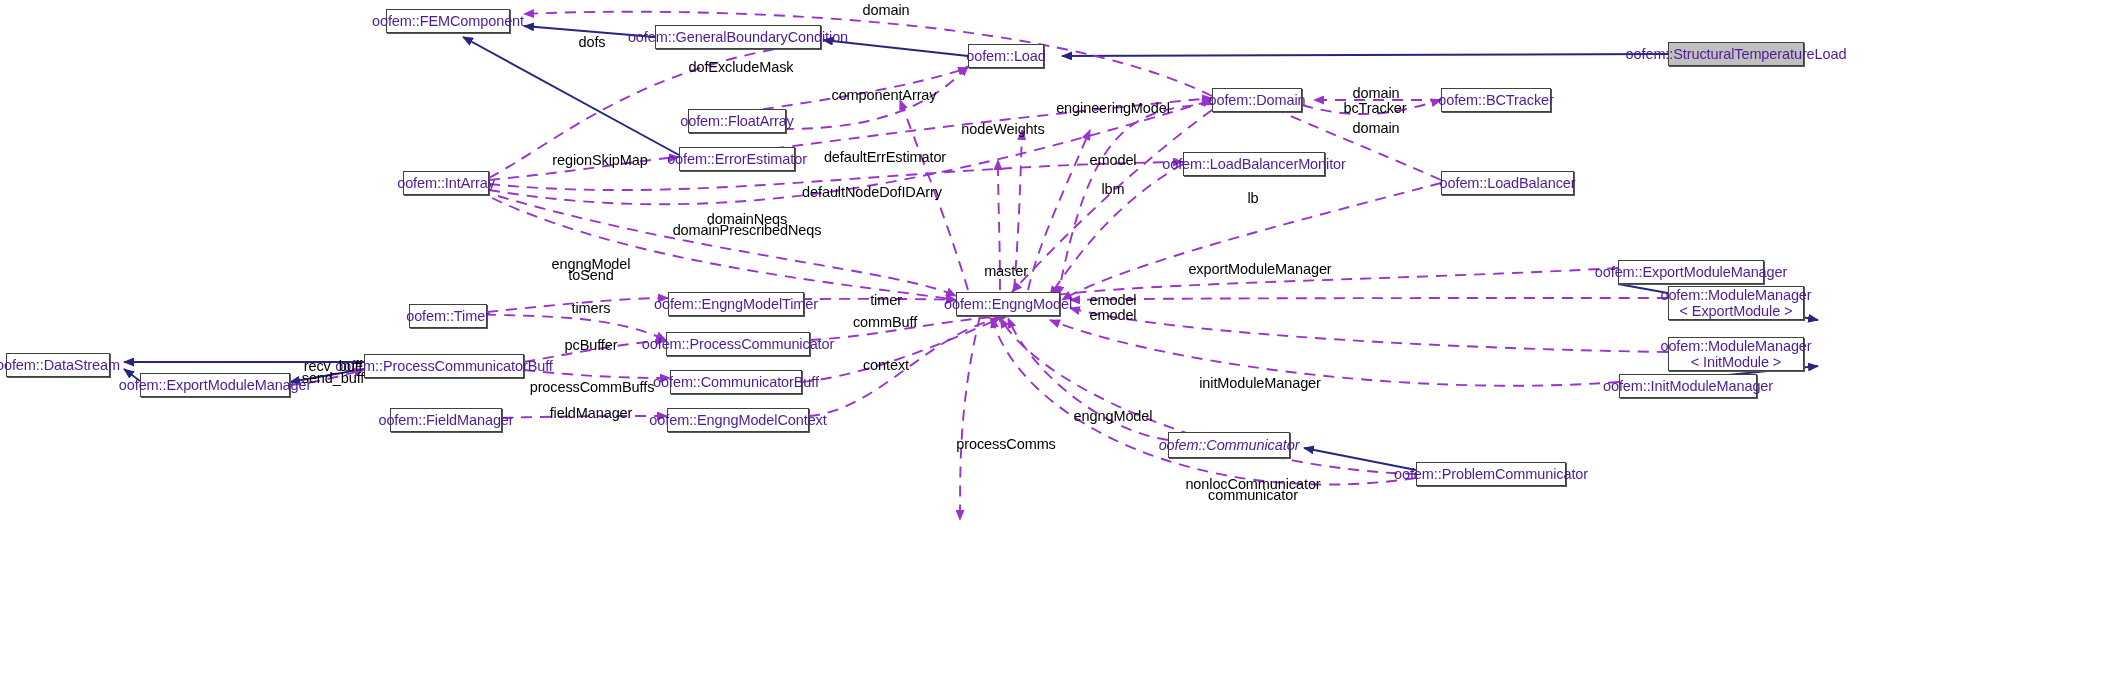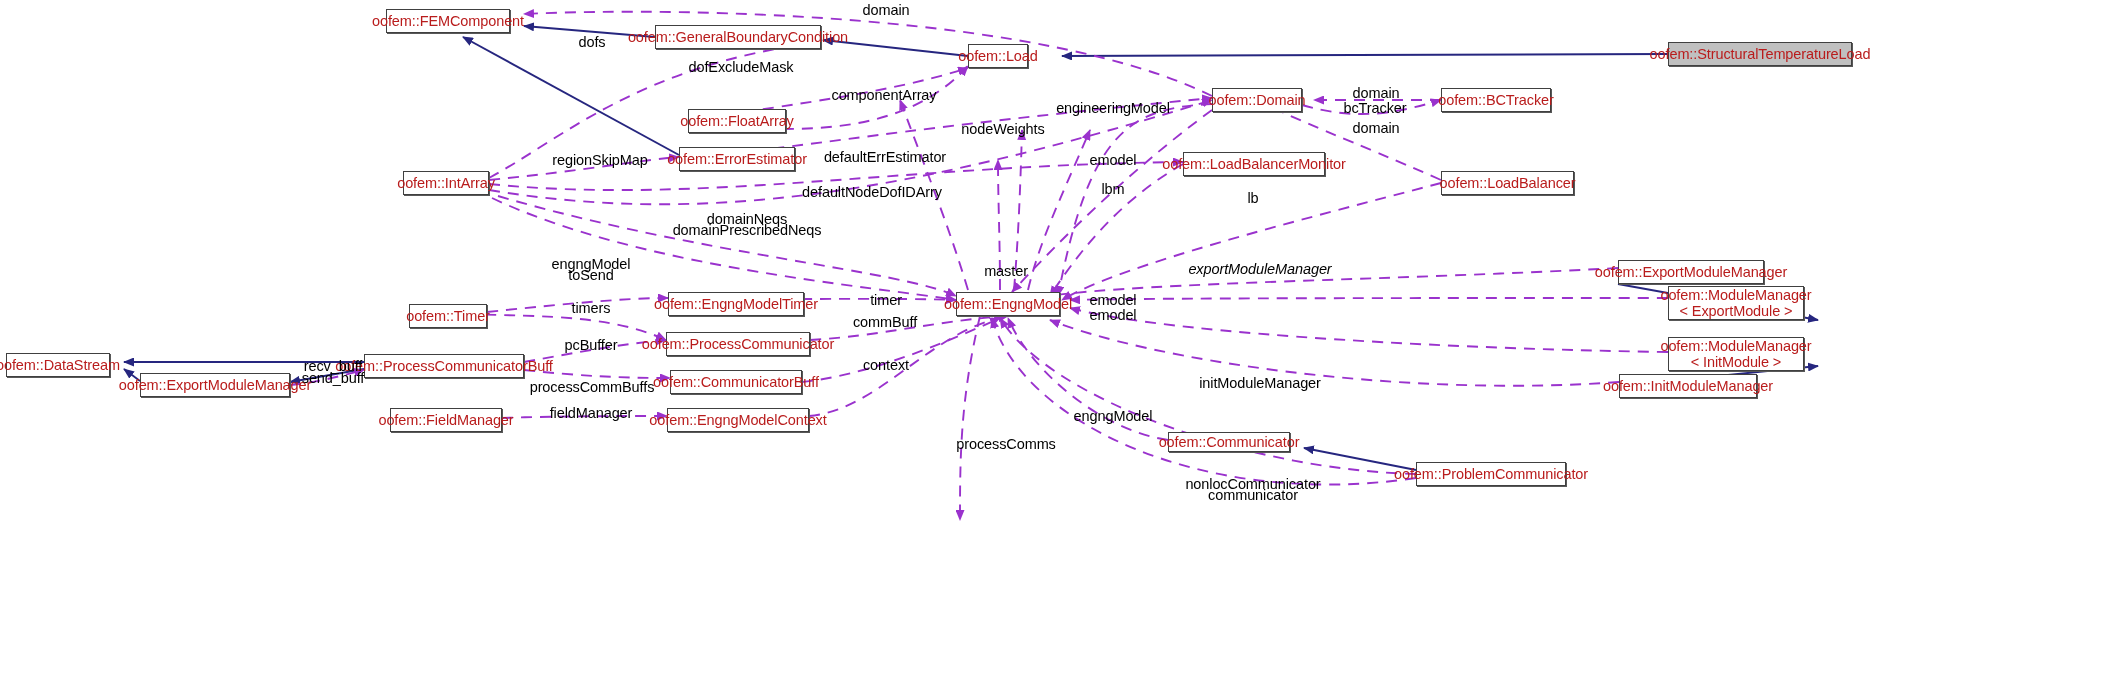--- a/index.html
+++ b/index.html
@@ -22,21 +22,21 @@
     left: 0;
     top: 0;
     width: 2113px;
     height: 696px;
   }
   .node {
     position: absolute;
     box-sizing: border-box;
     background: #ffffff;
     border: 1px solid #404040;
-    color: #b91c1c;
+    color: #4c1d95;
     font-size: 14.5px;
     line-height: 1.12;
     text-align: center;
     display: flex;
     flex-direction: column;
     align-items: center;
     justify-content: center;
     white-space: nowrap;
     letter-spacing: -0.1px;
     box-shadow: 1px 1px 0 0 #585858;
@@ -129,24 +129,24 @@
     </g>
   </svg>
 
   <div id="node-layer">
       <div class="node" style="left: 386px; top: 9px; width: 124px; height: 24px;">
         <span>oofem::FEMComponent</span>
       </div>
       <div class="node" style="left: 655px; top: 25px; width: 166px; height: 24px;">
         <span>oofem::GeneralBoundaryCondition</span>
       </div>
-      <div class="node" style="left: 968px; top: 44px; width: 60px; height: 24px;">
+      <div class="node" style="left: 968px; top: 44px; width: 76px; height: 24px;">
         <span>oofem::Load</span>
       </div>
-      <div class="node highlight" style="left: 1668px; top: 42px; width: 184px; height: 24px;">
+      <div class="node highlight" style="left: 1668px; top: 42px; width: 136px; height: 24px;">
         <span>oofem::StructuralTemperatureLoad</span>
       </div>
       <div class="node" style="left: 1212px; top: 88px; width: 90px; height: 24px;">
         <span>oofem::Domain</span>
       </div>
       <div class="node" style="left: 1441px; top: 88px; width: 110px; height: 24px;">
         <span>oofem::BCTracker</span>
       </div>
       <div class="node" style="left: 688px; top: 109px; width: 98px; height: 24px;">
         <span>oofem::FloatArray</span>
@@ -200,21 +200,21 @@
       </div>
       <div class="node" style="left: 1619px; top: 374px; width: 138px; height: 24px;">
         <span>oofem::InitModuleManager</span>
       </div>
       <div class="node" style="left: 390px; top: 408px; width: 112px; height: 24px;">
         <span>oofem::FieldManager</span>
       </div>
       <div class="node" style="left: 667px; top: 408px; width: 142px; height: 24px;">
         <span>oofem::EngngModelContext</span>
       </div>
-      <div class="node" style="left: 1168px; top: 432px; width: 122px; height: 20px;">
+      <div class="node" style="left: 1168px; top: 432px; width: 122px; height: 26px; font-style: italic;">
         <span>oofem::Communicator</span>
       </div>
       <div class="node" style="left: 1416px; top: 462px; width: 150px; height: 24px;">
         <span>oofem::ProblemCommunicator</span>
       </div>
     </div>
   <div id="label-layer">
       <div class="edge-label" style="left: 886px; top: 2px;">domain</div>
       <div class="edge-label" style="left: 592px; top: 34px;">dofs</div>
       <div class="edge-label" style="left: 741px; top: 59px;">dofExcludeMask</div>
@@ -227,21 +227,21 @@
       <div class="edge-label" style="left: 600px; top: 152px;">regionSkipMap</div>
       <div class="edge-label" style="left: 885px; top: 149px;">defaultErrEstimator</div>
       <div class="edge-label" style="left: 1113px; top: 152px;">emodel</div>
       <div class="edge-label" style="left: 1113px; top: 181px;">lbm</div>
       <div class="edge-label" style="left: 1253px; top: 190px;">lb</div>
       <div class="edge-label" style="left: 872px; top: 184px;">defaultNodeDofIDArry</div>
       <div class="edge-label" style="left: 747px; top: 211px;">domainNeqs</div>
       <div class="edge-label" style="left: 747px; top: 222px;">domainPrescribedNeqs</div>
       <div class="edge-label" style="left: 591px; top: 256px;">engngModel</div>
       <div class="edge-label" style="left: 591px; top: 267px;">toSend</div>
-      <div class="edge-label" style="left: 1260px; top: 261px; font-style: italic;">exportModuleManager</div>
+      <div class="edge-label" style="left: 1260px; top: 261px;">exportModuleManager</div>
       <div class="edge-label" style="left: 1006px; top: 263px;">master</div>
       <div class="edge-label" style="left: 591px; top: 300px;">timers</div>
       <div class="edge-label" style="left: 886px; top: 292px;">timer</div>
       <div class="edge-label" style="left: 1113px; top: 292px;">emodel</div>
       <div class="edge-label" style="left: 885px; top: 314px;">commBuff</div>
       <div class="edge-label" style="left: 1113px; top: 307px;">emodel</div>
       <div class="edge-label" style="left: 591px; top: 337px;">pcBuffer</div>
       <div class="edge-label" style="left: 333px; top: 358px;">recv_buff</div>
       <div class="edge-label" style="left: 333px; top: 370px;">send_buff</div>
       <div class="edge-label" style="left: 886px; top: 357px;">context</div>

